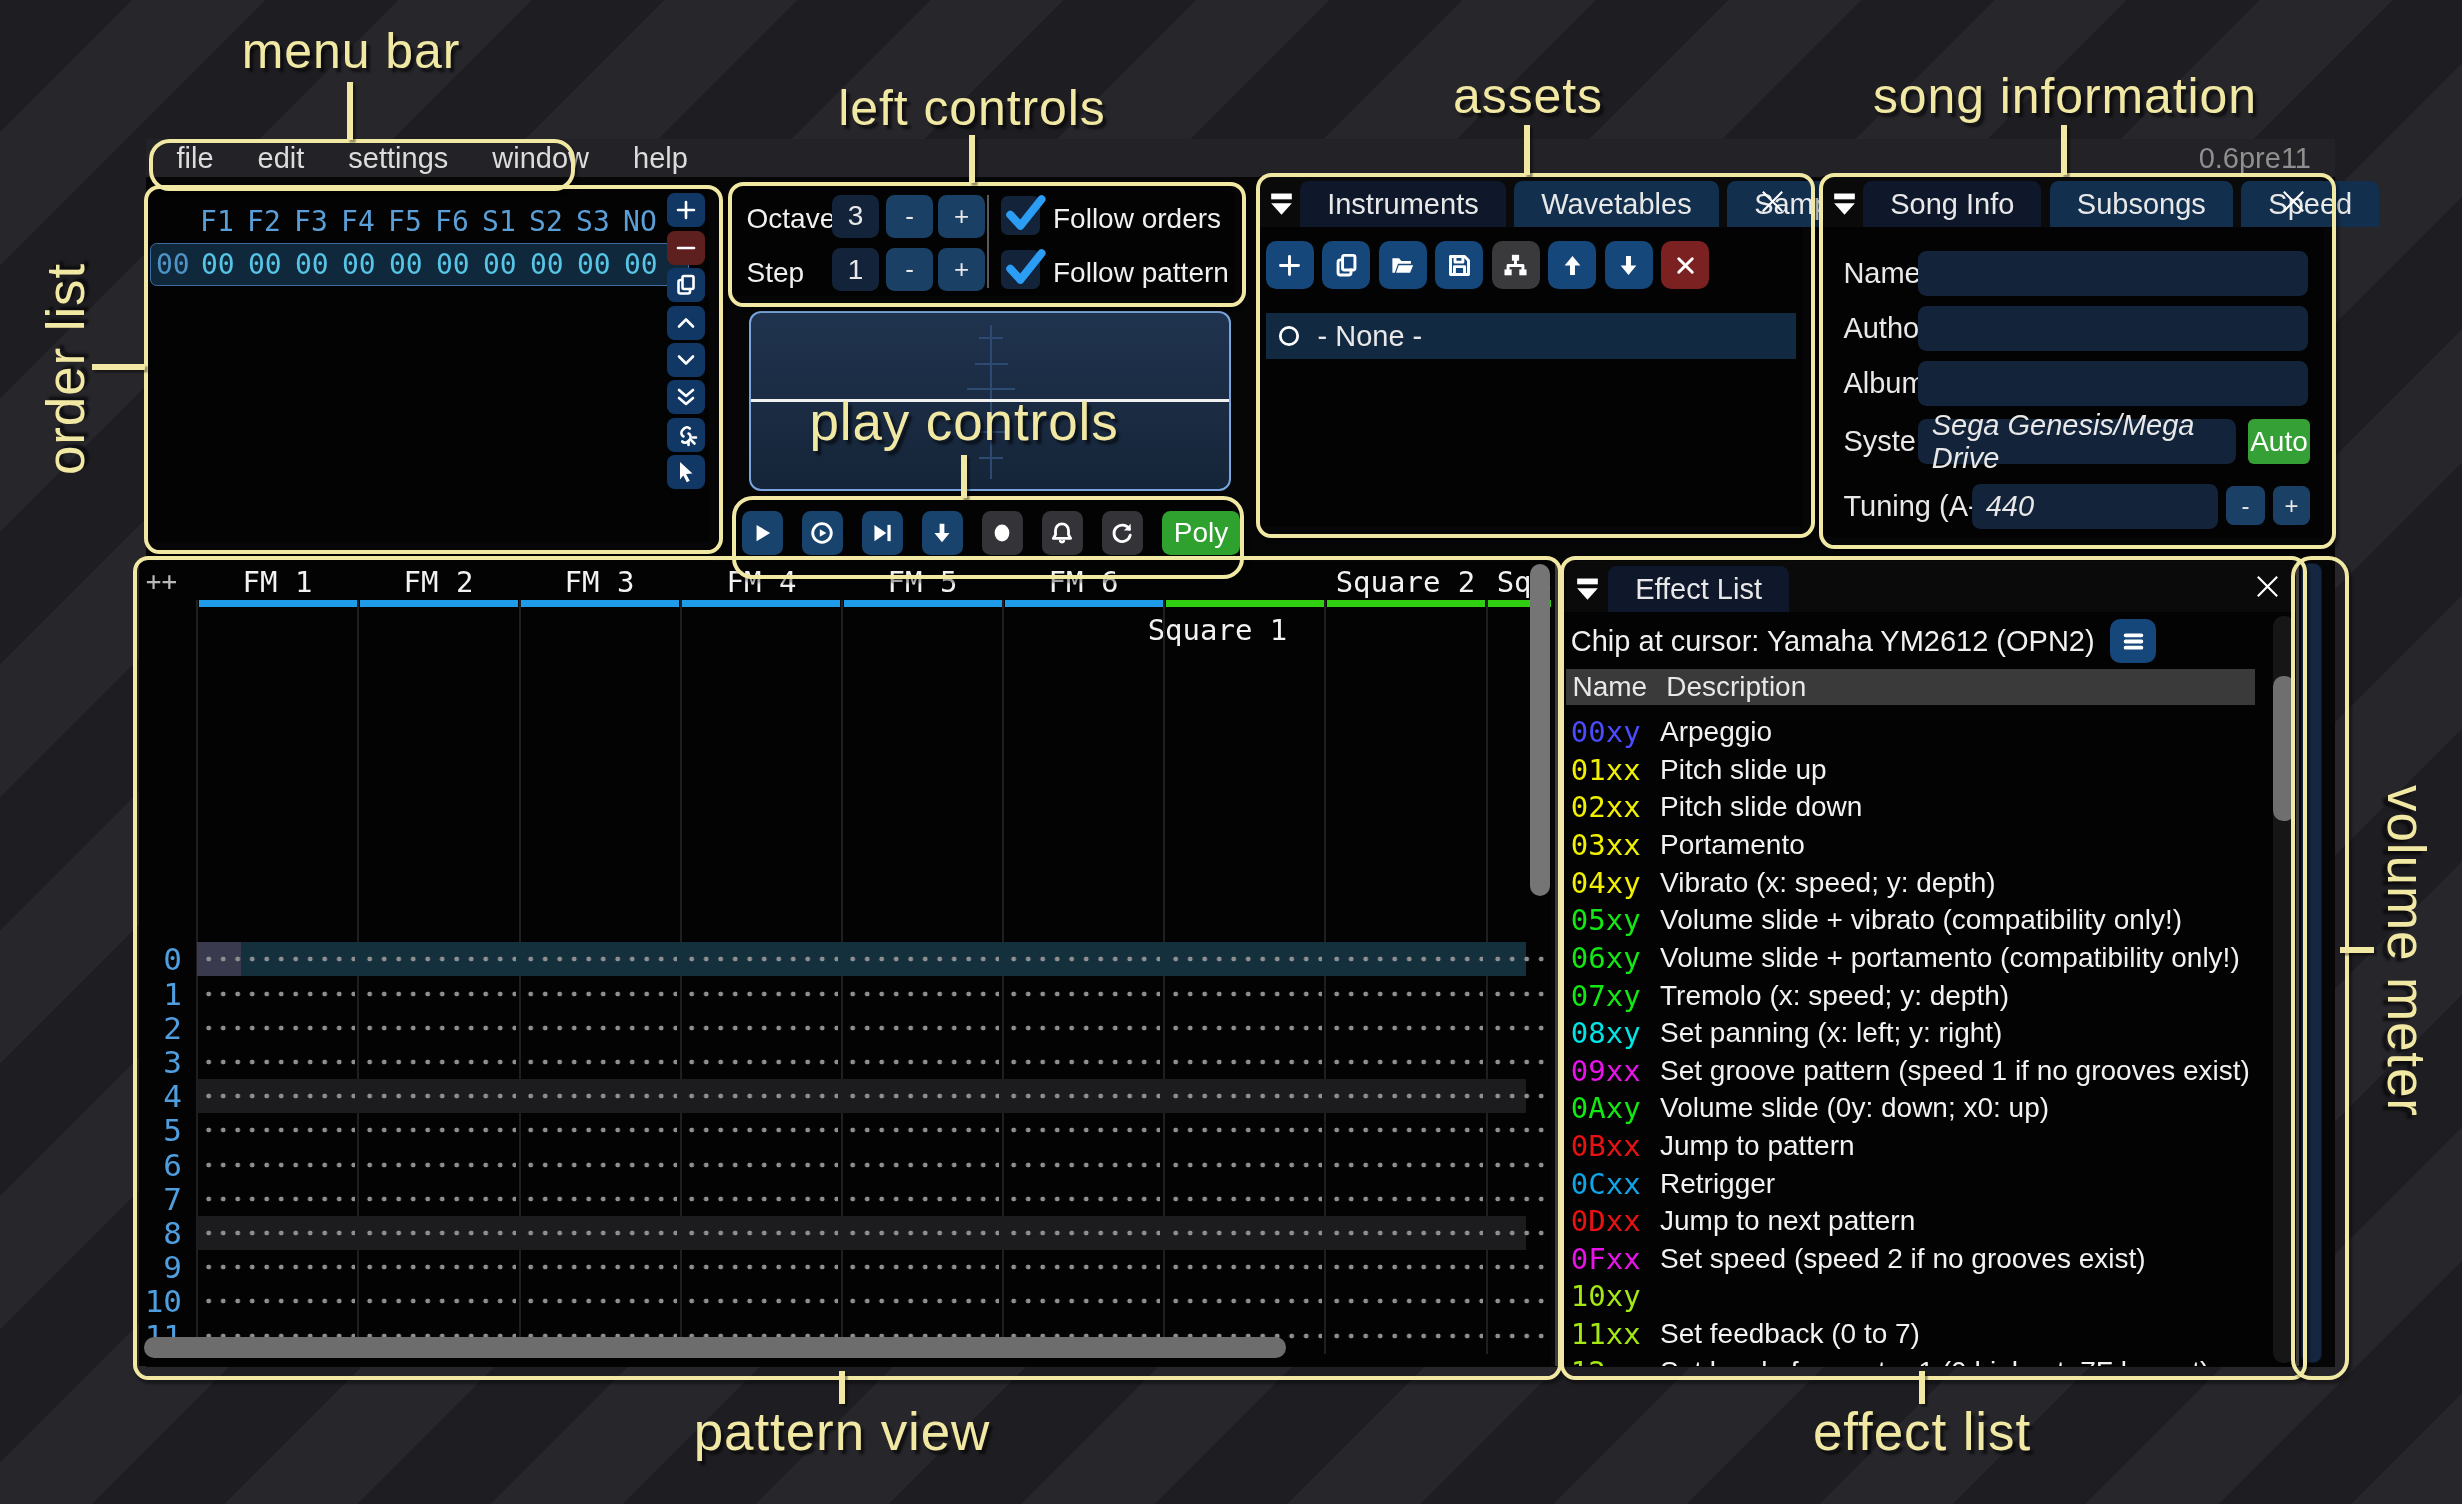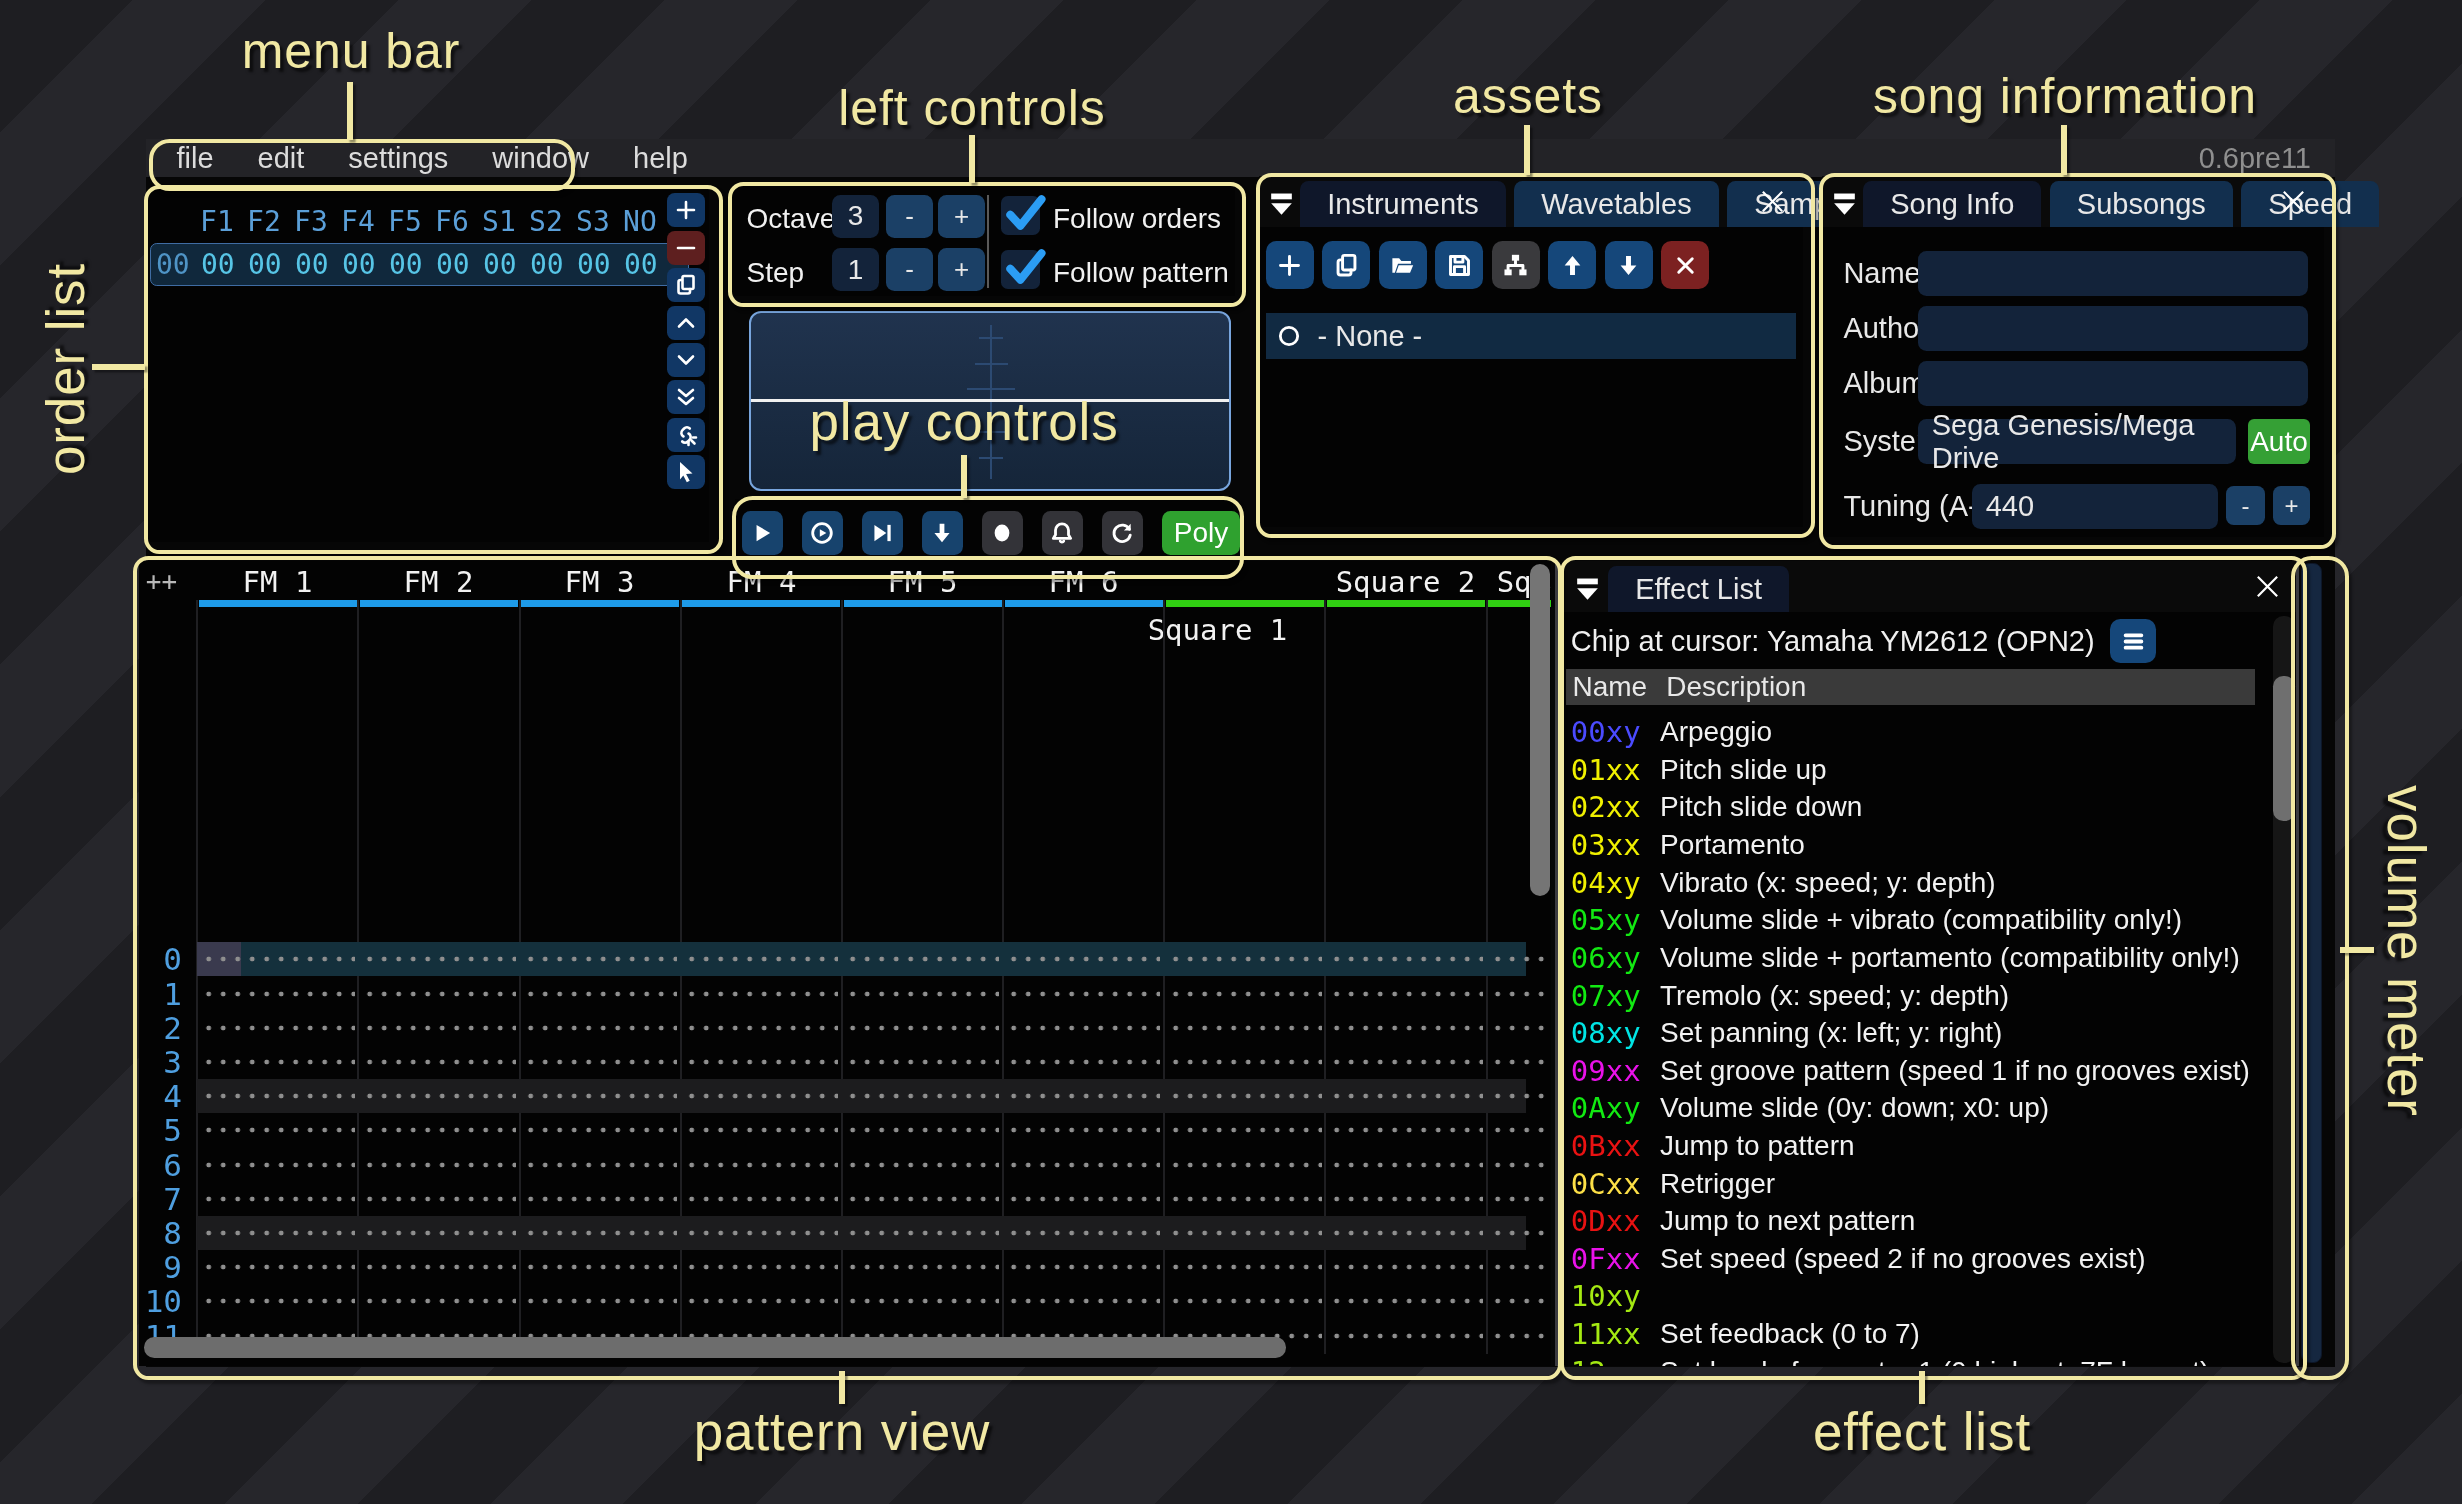--- a/index.html
+++ b/index.html
@@ -61,21 +61,21 @@
   .tbtn{width:48px;height:48px;border-radius:10.3px;background:#15477a;display:flex;align-items:center;justify-content:center;}
   .tbtn.gray{background:#3a3a3d;}
   .tbtn.red{background:#7c2121;}
   .asset-row{position:absolute;left:6.8px;right:6.8px;top:137px;height:46px;background:#112a42;
     display:flex;align-items:center;padding-left:10.3px;font-size:29px;}
   .asset-row .icon{margin-right:15.4px;}
   
   .song-panel{left:1822px;top:176px;width:502px;height:361px;}
   .srow{position:absolute;height:45px;display:flex;align-items:center;font-size:29px;}
   .sbox{position:absolute;height:45px;background:#13233a;border-radius:8.5px;display:flex;align-items:center;
-    padding-left:13.7px;font-size:29px;box-sizing:border-box;}
+    padding-left:13.7px;font-size:29px;box-sizing:border-box;font-style:italic;}
   .greenbtn{position:absolute;height:45px;background:#35a035;border-radius:6px;display:flex;align-items:center;
     justify-content:center;font-size:28px;color:#fff;}
   .tunebtn{position:absolute;height:39px;background:#1b4066;border-radius:7.7px;display:flex;align-items:center;
     justify-content:center;font-size:24px;}
   
   .pattern-panel{left:139px;top:561px;width:1412px;height:805px;overflow:hidden;}
   .corner{position:absolute;left:6.8px;top:5.1px;font-size:26px;color:#b8b8b8;}
   .pch{position:absolute;top:1.7px;height:38px;display:flex;align-items:center;justify-content:center;
     font-size:29px;color:#f2f2f2;overflow:hidden;white-space:nowrap;}
   .pch-u{position:absolute;top:39px;height:6.8px;}
@@ -702,21 +702,21 @@
         </div>
         <div class="erow" style="top:528px;width:100%;">
           <span class="code mono" style="color:#12e912;">0Axy</span>
           <span class="desc">Volume slide (0y: down; x0: up)</span>
         </div>
         <div class="erow" style="top:566px;width:100%;">
           <span class="code mono" style="color:#e91212;">0Bxx</span>
           <span class="desc">Jump to pattern</span>
         </div>
         <div class="erow" style="top:604px;width:100%;">
-          <span class="code mono" style="color:#fde047;text-align:center;">0Cxx</span>
+          <span class="code mono" style="color:#0ea5e9;text-align:center;">0Cxx</span>
           <span class="desc">Retrigger</span>
         </div>
         <div class="erow" style="top:641px;width:100%;">
           <span class="code mono" style="color:#e91212;">0Dxx</span>
           <span class="desc">Jump to next pattern</span>
         </div>
         <div class="erow" style="top:679px;width:100%;">
           <span class="code mono" style="color:#e912e9;">0Fxx</span>
           <span class="desc">Set speed (speed 2 if no grooves exist)</span>
         </div>

